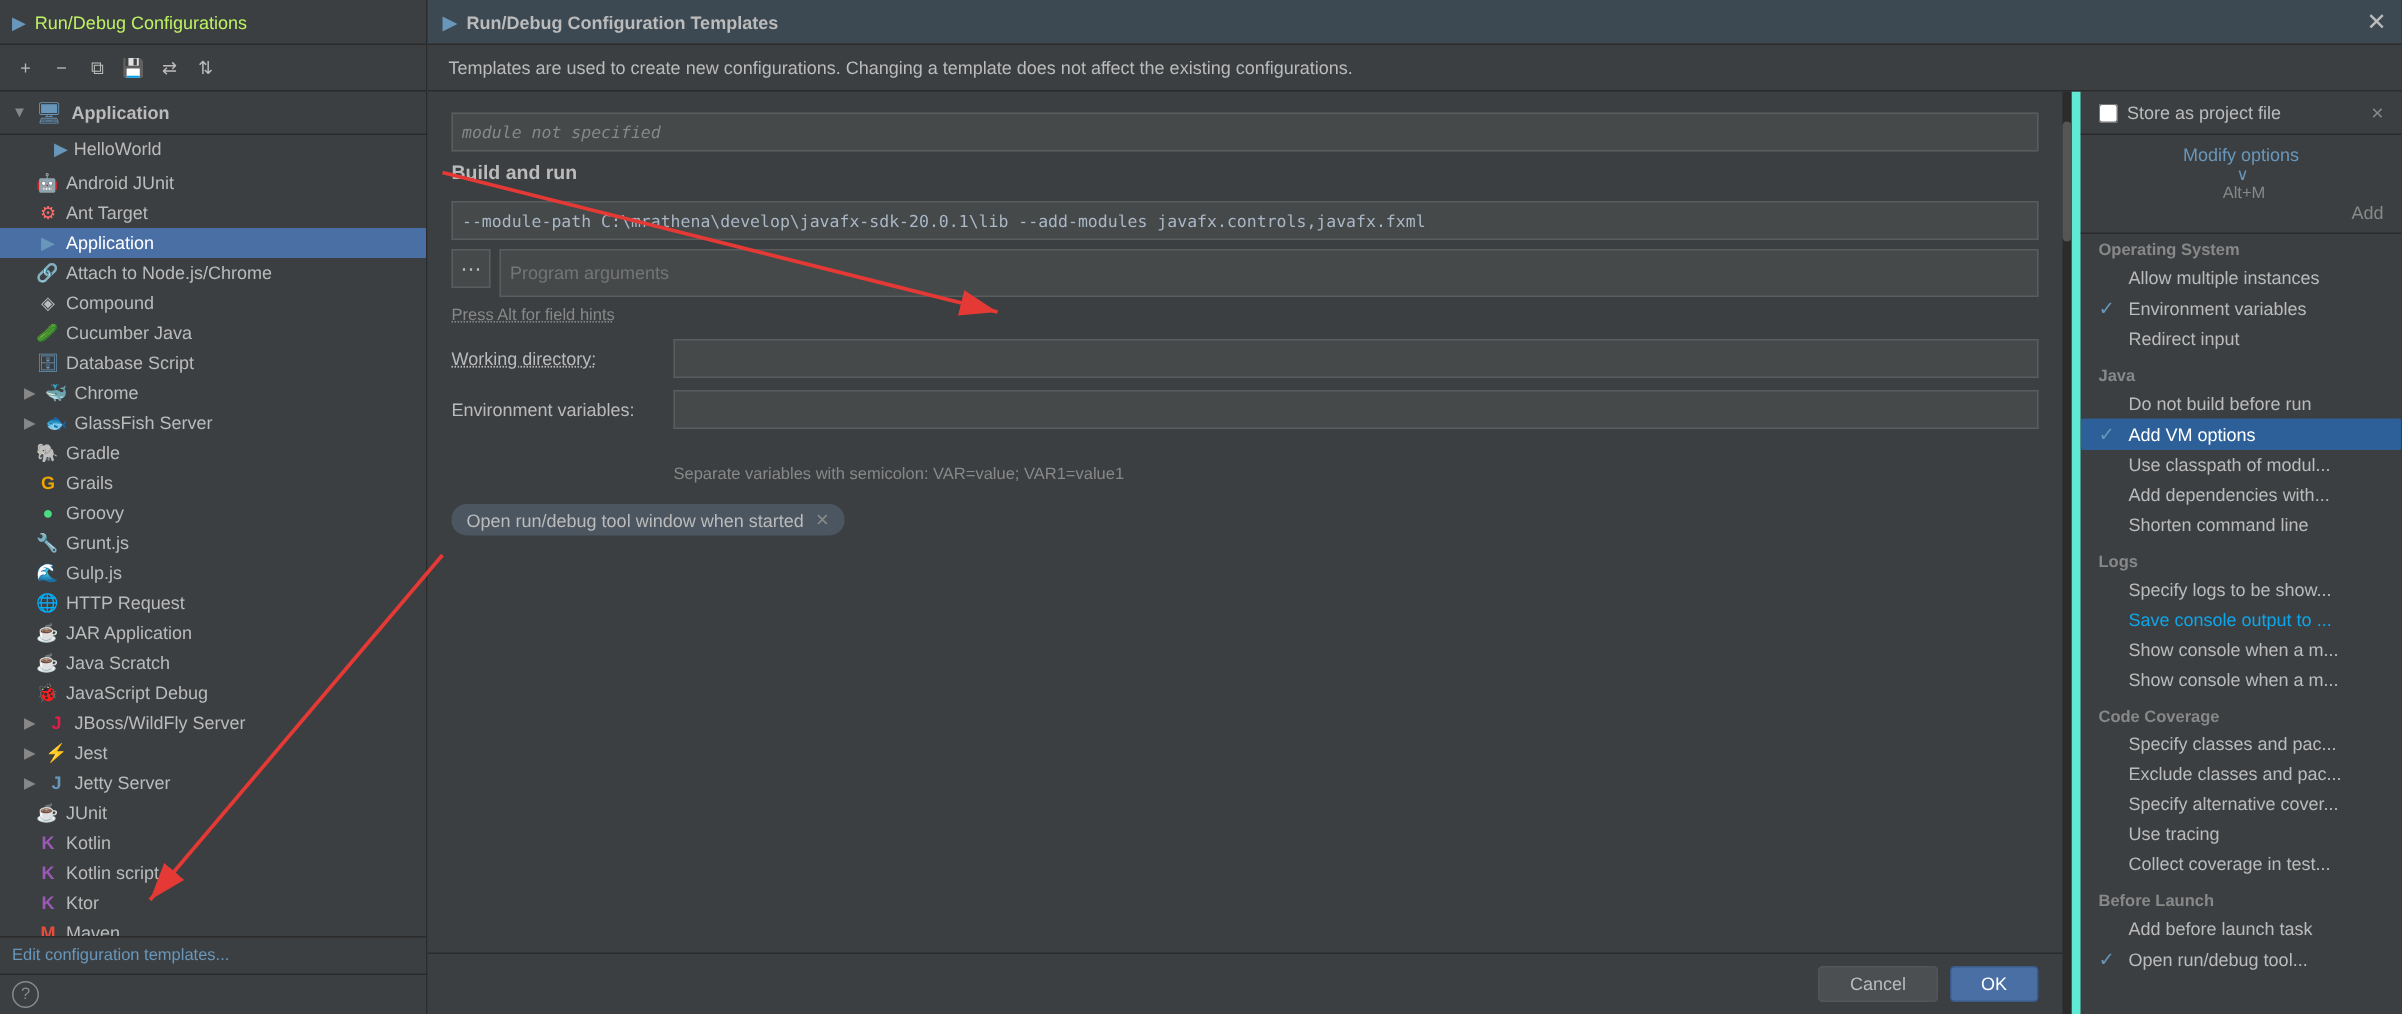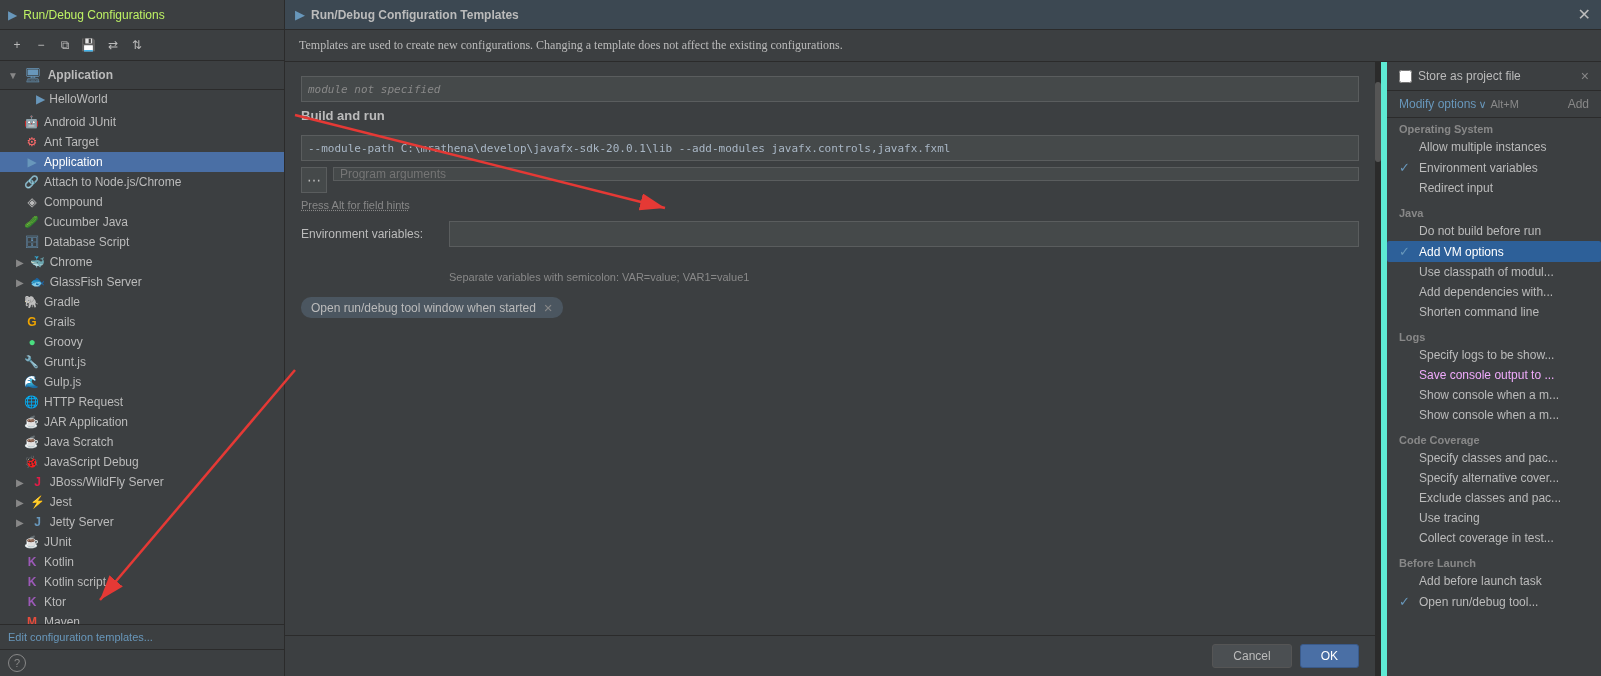--- a/index.html
+++ b/index.html
@@ -341,46 +341,50 @@
   </div>
 
   <div style="flex:1; display:flex; flex-direction:column; background:#3c3f41; overflow:hidden;">
 
     <div style="background:#3c4852; height:30px; display:flex; align-items:center; padding:0 10px; border-bottom:1px solid #2b2b2b; flex-shrink:0;">
       <span style="color:#6897bb;font-size:13px;margin-right:6px;">▶</span>
       <span style="font-size:12px;color:#bbbbbb;font-weight:bold;">Run/Debug Configuration Templates</span>
       <span style="margin-left:auto;cursor:pointer;color:#bbbbbb;font-size:16px;">✕</span>
     </div>
 
-    <div style="background:#3c3f41;padding:8px 14px;border-bottom:1px solid #2b2b2b;flex-shrink:0;font-family:Liberation Serif, serif;">
+    <div style="background:#3c3f41;padding:8px 14px;border-bottom:1px solid #2b2b2b;flex-shrink:0;">
       <span style="font-size:12px;color:#bbbbbb;">Templates are used to create new configurations. Changing a template does not affect the existing configurations.</span>
     </div>
 
     <div style="display:flex;flex:1;overflow:hidden;">
 
       <div style="flex:1;display:flex;flex-direction:column;overflow:hidden;position:relative;">
 
         <div style="flex:1;overflow-y:auto;padding:14px 16px;">
           <div style="margin-bottom:6px;">
             <input type="text" class="vm-options-field" style="width: 100%; color: rgb(136, 136, 136); font-style: italic;" value="module not specified">
           </div>
 
           <div style="font-size:13px;font-weight:bold;color:#bbbbbb;margin-bottom:12px;">Build and run</div>
 
           <div style="margin-bottom:6px;position:relative;">
             <input type="text" class="module-path-field" style="width: 100%;" value="--module-path C:\mrathena\develop\javafx-sdk-20.0.1\lib --add-modules javafx.controls,javafx.fxml">
           </div>
 
           <div style="display:flex;gap:6px;margin-bottom:6px;">
             <div style="width:26px;height:26px;background:#45494a;border:1px solid #5a5d5e;color:#bbbbbb;display:flex;align-items:center;justify-content:center;cursor:pointer;font-size:14px;">⋯</div>
-            <input type="text" class="program-args-input" style="flex: 1 1 0%; background: rgb(69, 73, 74); border: 1px solid rgb(90, 93, 94); color: rgb(110, 112, 112); padding: 3px 6px; height: 14px; outline: none; font-size: 12px;" placeholder="Program arguments">
+            <input type="text" class="program-args-input" style="flex: 1 1 0%; background: rgb(69, 73, 74); border: 1px solid rgb(90, 93, 94); color: rgb(110, 112, 112); padding: 3px 6px; height: 32px; outline: none; font-size: 12px;" placeholder="Program arguments">
           </div>
 
           <div style="color:#888;font-size:11px;margin-bottom:10px;text-decoration:underline dotted;cursor:pointer;">Press Alt for field hints</div>
 
+          <div style="display:flex;align-items:center;gap:8px;margin-bottom:8px;">
+            <span style="color:#bbbbbb;font-size:12px;text-decoration:underline dotted;cursor:pointer;min-width:140px;">Working directory:</span>
+            <input type="text" style="flex: 1 1 0%; background: rgb(69, 73, 74); border: 1px solid rgb(90, 93, 94); color: rgb(187, 187, 187); padding: 3px 6px; height: 26px; outline: none; font-size: 12px;">
+          </div>
 
           <div style="display:flex;align-items:center;gap:8px;margin-bottom:2px;">
             <span style="color:#bbbbbb;font-size:12px;min-width:140px;">Environment variables:</span>
             <input type="text" style="flex: 1 1 0%; background: rgb(69, 73, 74); border: 1px solid rgb(90, 93, 94); color: rgb(187, 187, 187); padding: 3px 6px; height: 26px; outline: none; font-size: 12px;">
           </div>
           <div style="color:#888;font-size:11px;margin-left:148px;margin-bottom:14px;margin-top:24px;">Separate variables with semicolon: VAR=value; VAR1=value1</div>
 
           <div style="margin-bottom:10px;">
             <div style="display:inline-flex;align-items:center;background:#4b5660;border-radius:10px;padding:3px 10px;font-size:12px;color:#bbbbbb;gap:8px;">
               <span>Open run/debug tool window when started</span>
@@ -400,21 +404,21 @@
       </div>
 
       <div style="width:220px;background:#3c3f41;border-left:6px solid #5eead4;overflow-y:auto;flex-shrink:0;display:flex;flex-direction:column;">
 
         <div style="display:flex;align-items:center;padding:6px 12px;border-bottom:1px solid #2b2b2b;">
           <input type="checkbox" style="width: 13px; height: 13px; cursor: pointer; margin-right: 6px;">
           <span style="font-size:12px;color:#bbbbbb;">Store as project file</span>
           <span style="margin-left:auto;cursor:pointer;color:#888;font-size:14px;">×</span>
         </div>
 
-        <div style="display:flex;align-items:center;padding:6px 12px;border-bottom:1px solid #2b2b2b;">
+        <div style="display:flex;align-items:center;padding:6px 12px;border-bottom:1px solid #2b2b2b;flex-direction:column;">
           <span style="color:#6897bb;font-size:12px;cursor:pointer;">Modify options</span>
           <span style="color:#6897bb;font-size:11px;margin-left:2px;">∨</span>
           <span style="color:#888;font-size:11px;margin-left:4px;">Alt+M</span>
           <span style="margin-left:auto;color:#888;font-size:12px;cursor:pointer;">Add</span>
         </div>
 
         <div style="flex:1;overflow-y:auto;">
 
           <div style="padding:5px 12px 2px 12px;font-size:11px;font-weight:bold;color:#888;">Operating System</div>
           <div style="display:flex;align-items:center;padding:3px 12px;font-size:12px;color:#bbbbbb;cursor:pointer;gap:6px;">
@@ -450,45 +454,45 @@
           <div style="display:flex;align-items:center;padding:3px 12px;font-size:12px;color:#bbbbbb;cursor:pointer;gap:6px;">
             <span style="width:14px;flex-shrink:0;"></span>
             <span>Shorten command line</span>
           </div>
 
           <div style="padding:5px 12px 2px 12px;font-size:11px;font-weight:bold;color:#888;margin-top:4px;">Logs</div>
           <div style="display:flex;align-items:center;padding:3px 12px;font-size:12px;color:#bbbbbb;cursor:pointer;gap:6px;">
             <span style="width:14px;flex-shrink:0;"></span>
             <span>Specify logs to be show...</span>
           </div>
-          <div style="display:flex;align-items:center;padding:3px 12px;font-size:12px;color:#f0abfc;cursor:pointer;gap:6px;">
+          <div style="display:flex;align-items:center;padding:3px 12px;font-size:12px;color:#0ea5e9;cursor:pointer;gap:6px;">
             <span style="width:14px;flex-shrink:0;"></span>
             <span>Save console output to ...</span>
           </div>
           <div style="display:flex;align-items:center;padding:3px 12px;font-size:12px;color:#bbbbbb;cursor:pointer;gap:6px;">
             <span style="width:14px;flex-shrink:0;"></span>
             <span>Show console when a m...</span>
           </div>
           <div style="display:flex;align-items:center;padding:3px 12px;font-size:12px;color:#bbbbbb;cursor:pointer;gap:6px;">
             <span style="width:14px;flex-shrink:0;"></span>
             <span>Show console when a m...</span>
           </div>
 
           <div style="padding:5px 12px 2px 12px;font-size:11px;font-weight:bold;color:#888;margin-top:4px;">Code Coverage</div>
           <div style="display:flex;align-items:center;padding:3px 12px;font-size:12px;color:#bbbbbb;cursor:pointer;gap:6px;">
             <span style="width:14px;flex-shrink:0;"></span>
             <span>Specify classes and pac...</span>
           </div>
           <div style="display:flex;align-items:center;padding:3px 12px;font-size:12px;color:#bbbbbb;cursor:pointer;gap:6px;">
             <span style="width:14px;flex-shrink:0;"></span>
+            <span>Exclude classes and pac...</span>
+          </div>
+          <div style="display:flex;align-items:center;padding:3px 12px;font-size:12px;color:#bbbbbb;cursor:pointer;gap:6px;">
+            <span style="width:14px;flex-shrink:0;"></span>
             <span>Specify alternative cover...</span>
-          </div>
-          <div style="display:flex;align-items:center;padding:3px 12px;font-size:12px;color:#bbbbbb;cursor:pointer;gap:6px;">
-            <span style="width:14px;flex-shrink:0;"></span>
-            <span>Exclude classes and pac...</span>
           </div>
           <div style="display:flex;align-items:center;padding:3px 12px;font-size:12px;color:#bbbbbb;cursor:pointer;gap:6px;">
             <span style="width:14px;flex-shrink:0;"></span>
             <span>Use tracing</span>
           </div>
           <div style="display:flex;align-items:center;padding:3px 12px;font-size:12px;color:#bbbbbb;cursor:pointer;gap:6px;">
             <span style="width:14px;flex-shrink:0;"></span>
             <span>Collect coverage in test...</span>
           </div>
 

